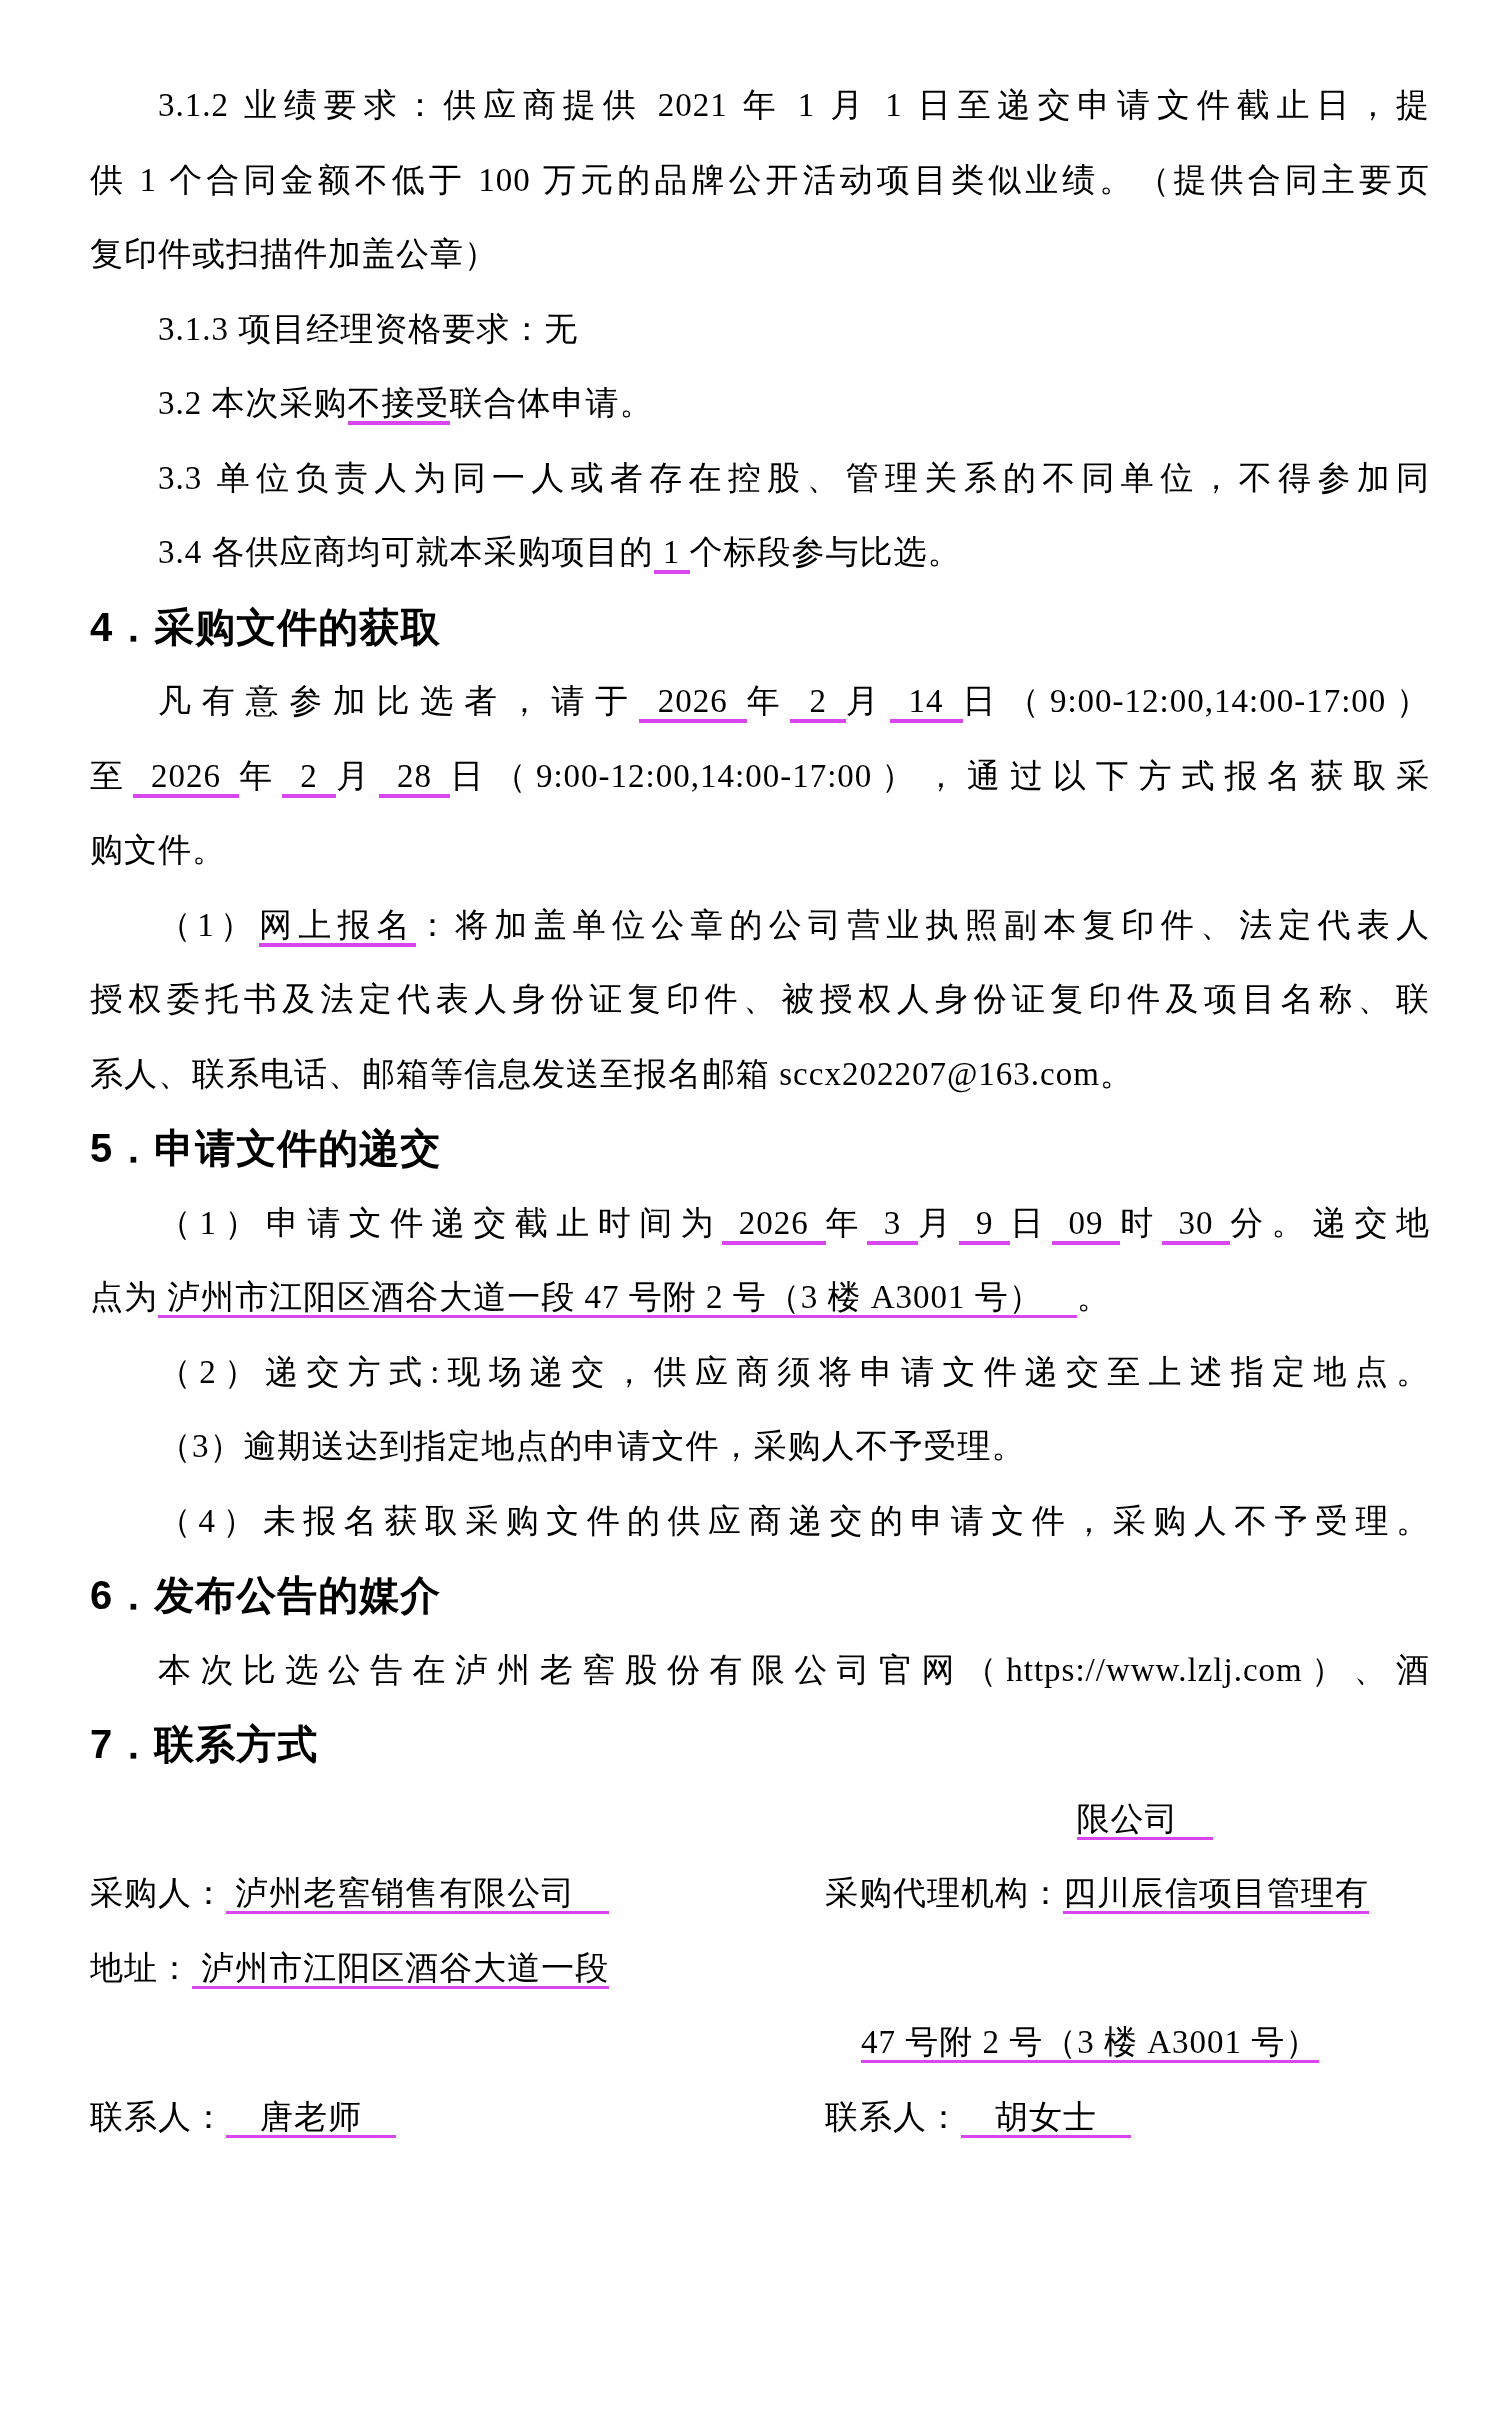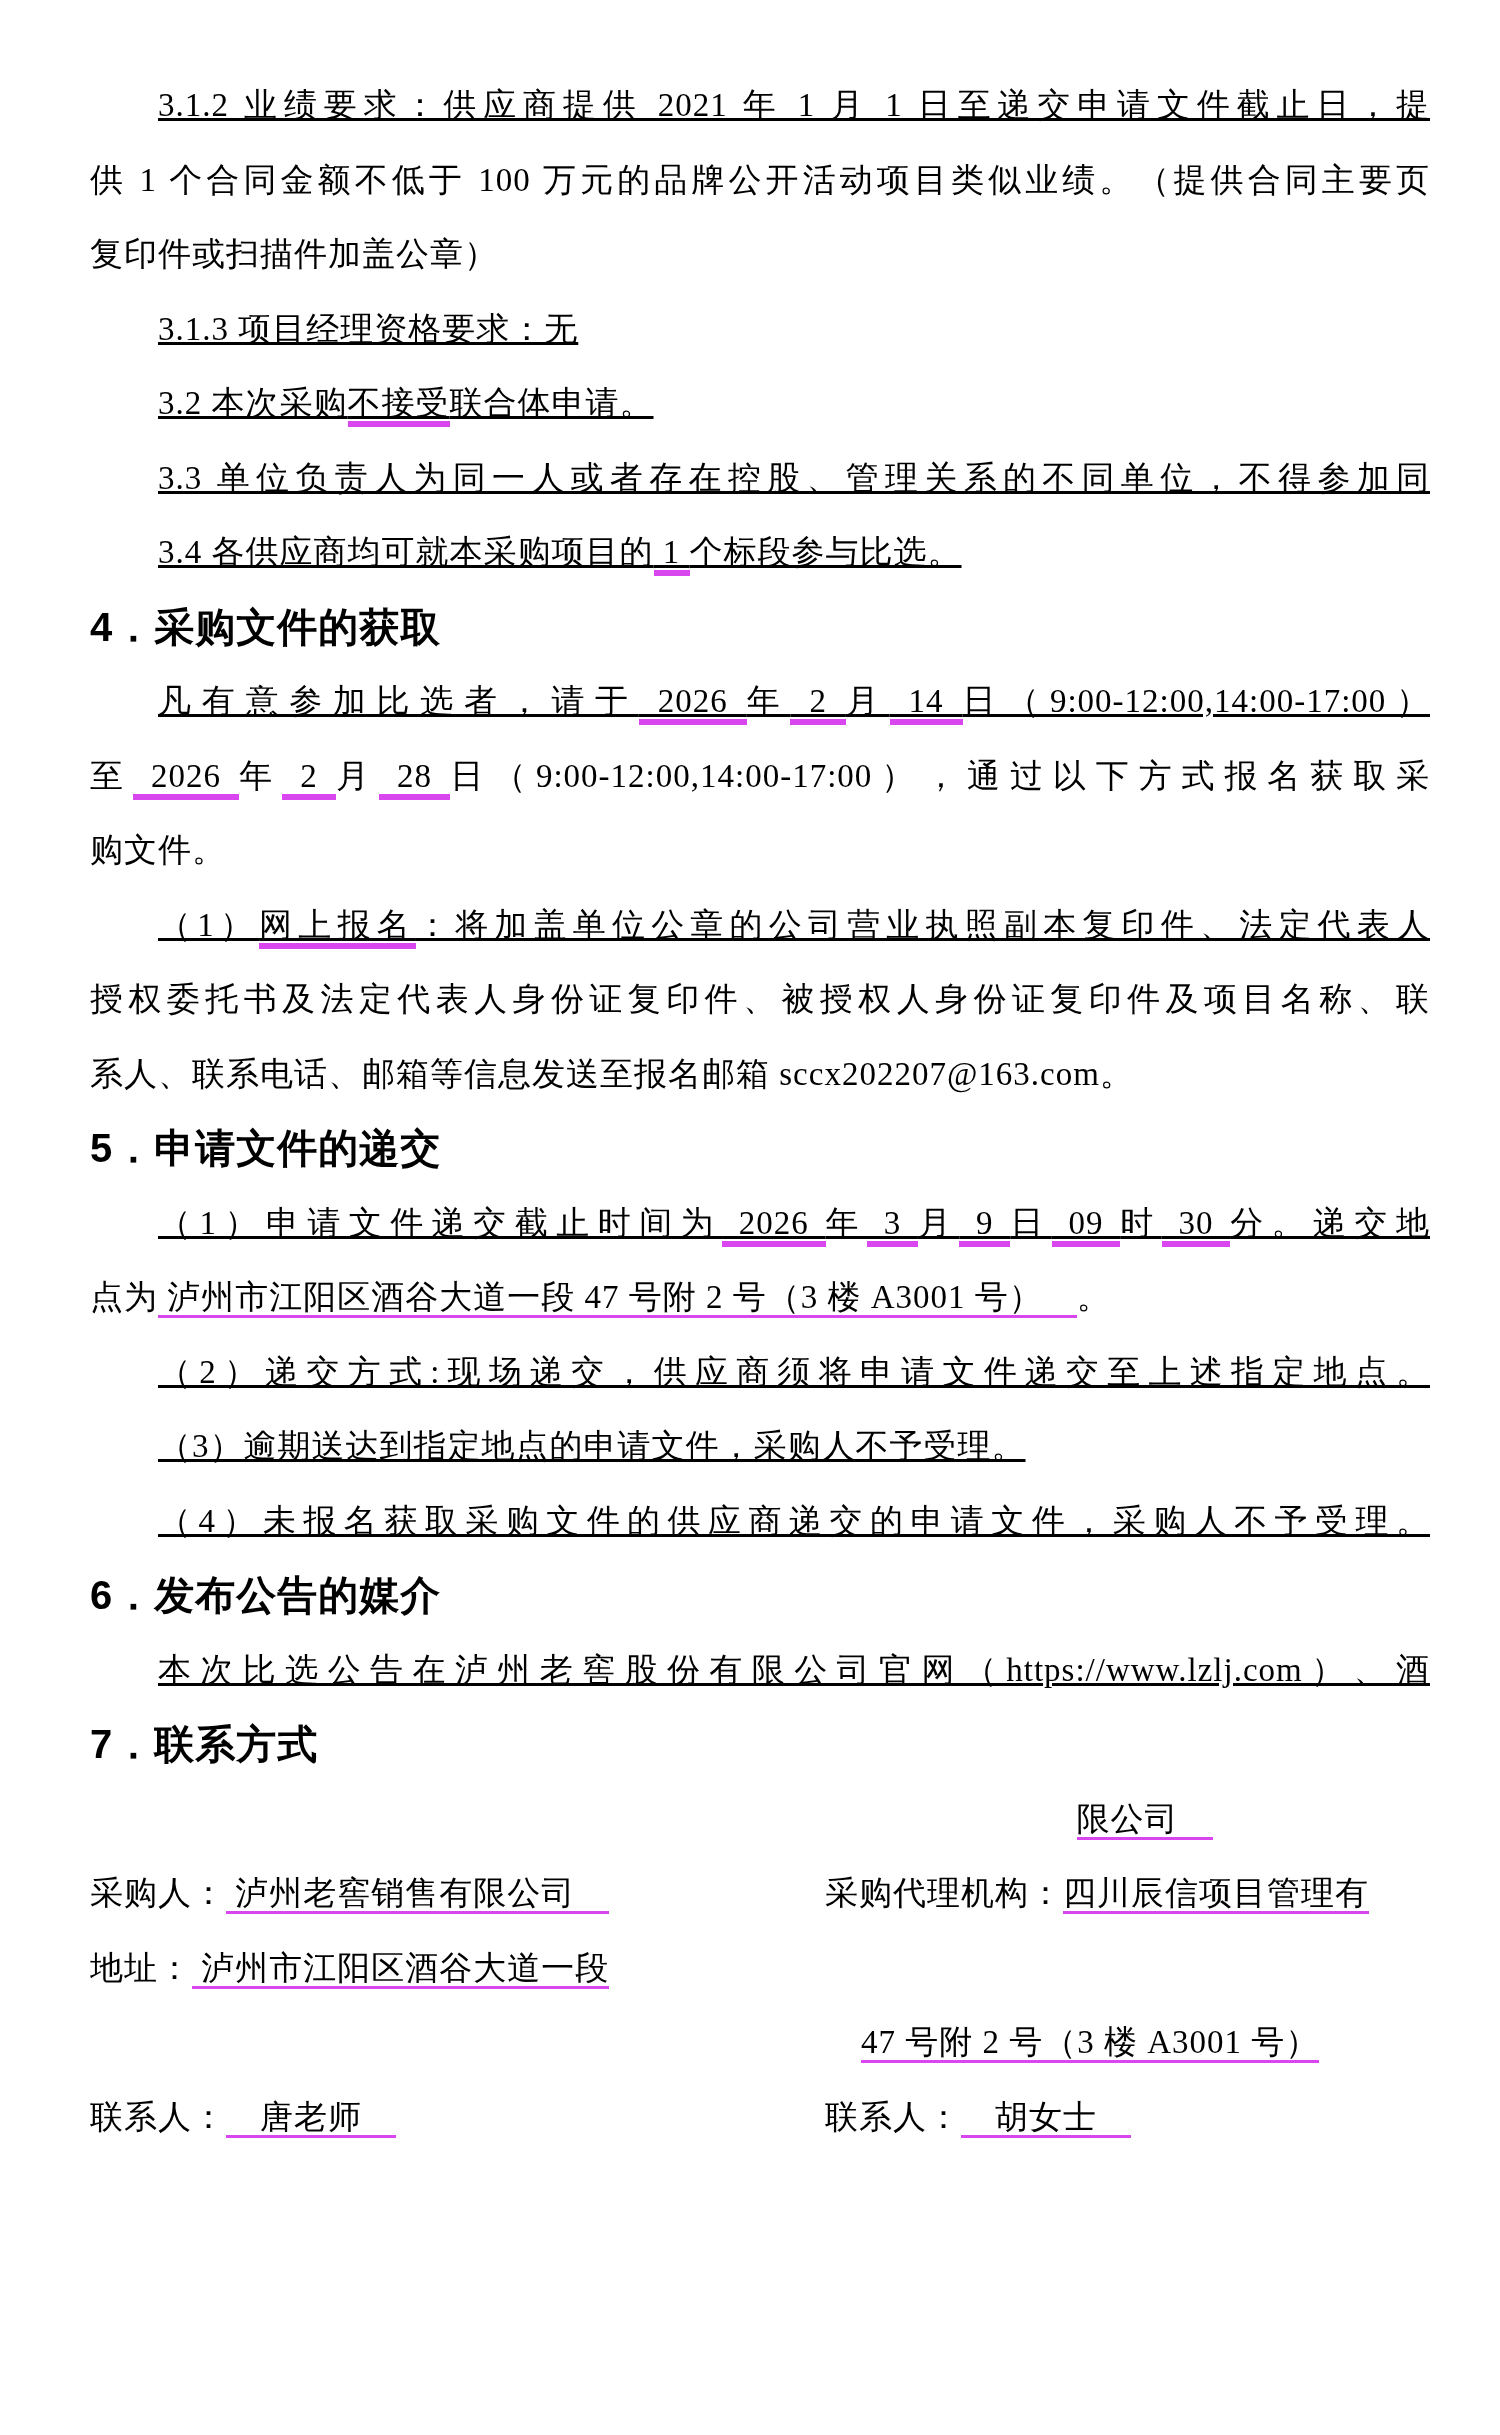--- a/index.html
+++ b/index.html
@@ -13,33 +13,33 @@
     font-family: "Liberation Serif", "DejaVu Serif", serif;
     font-size: 33px;
     letter-spacing: 1px;
   }
   .line {
     height: 74.5px;
     line-height: 74.5px;
     overflow: hidden;
     white-space: nowrap;
   }
-  .line.indent { padding-left: 68px; text-decoration: underline; }
+  .line.indent { padding-left: 68px; }
   .line.fill {
     white-space: normal;
     text-align: justify;
     text-align-last: justify;
   }
   .line.heading {
     font-family: "Liberation Sans", "DejaVu Sans", sans-serif;
     font-weight: bold;
     font-size: 40px;
     letter-spacing: 1px;
   }
-  .u { border-bottom: 6px solid #d946ef; }
+  .u { border-bottom: 4px solid #d946ef; }
   .u.thick { border-bottom-width: 3px; }
   .contact-row { display: flex; }
   .contact-left { width: 735px; overflow: hidden; white-space: nowrap; }
   .contact-right { flex: 1; overflow: hidden; white-space: nowrap; }
   .contact-right.center { text-align: center; }
   .contact-right.inset { padding-left: 36px; }
 </style>
 </head>
 <body>
 

